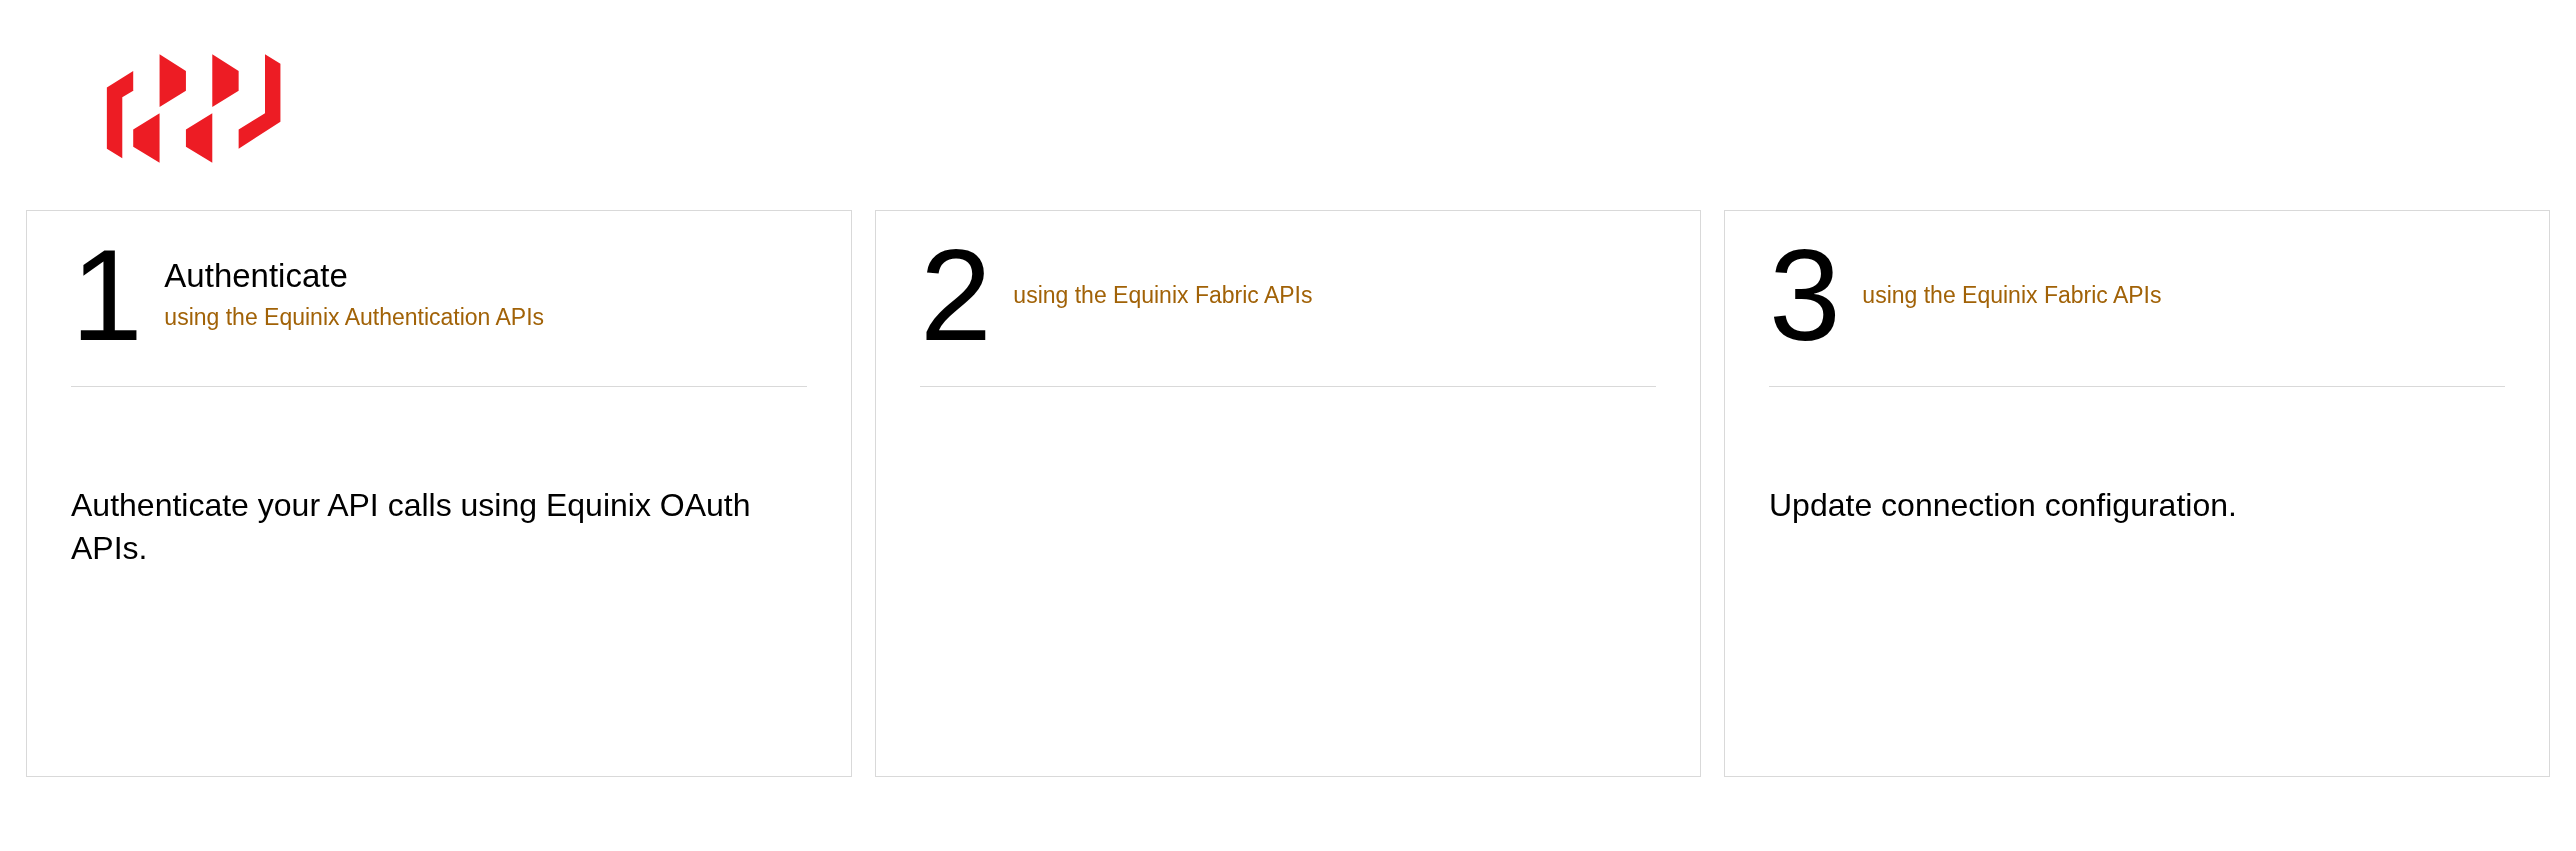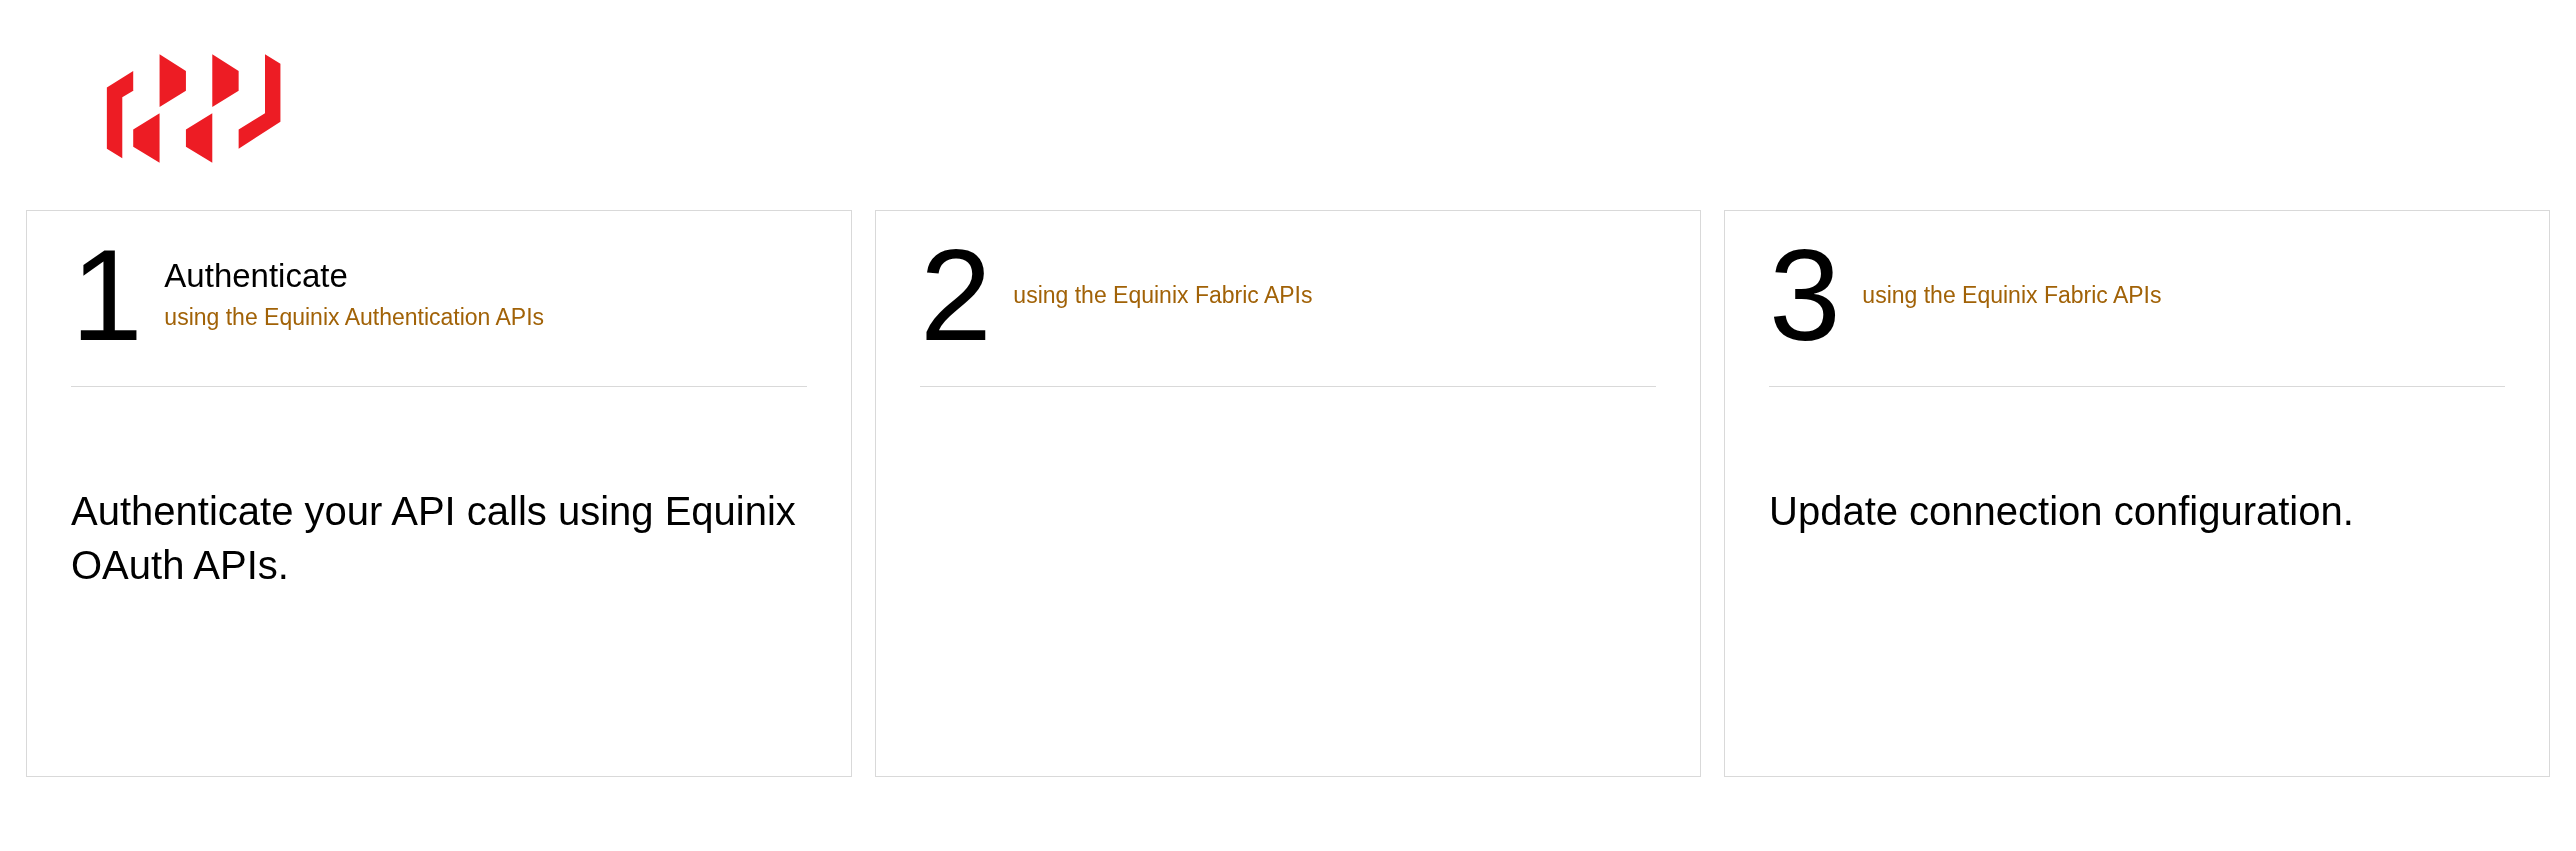--- a/index.html
+++ b/index.html
@@ -50,21 +50,21 @@
       line-height: 1.1;
       color: #000;
     }
     .step-subtitle {
       font-size: 23px;
       font-weight: 400;
       color: #a16207;
       line-height: 1.3;
     }
     .step-body {
-      font-size: 40px;
+      font-size: 32px;
       font-weight: 400;
       line-height: 1.35;
       color: #000;
     }
   </style>
 </head>
 <body>
 
 <div class="logo-wrap">
   <svg width="180" height="113" viewBox="0 0 280 175">

